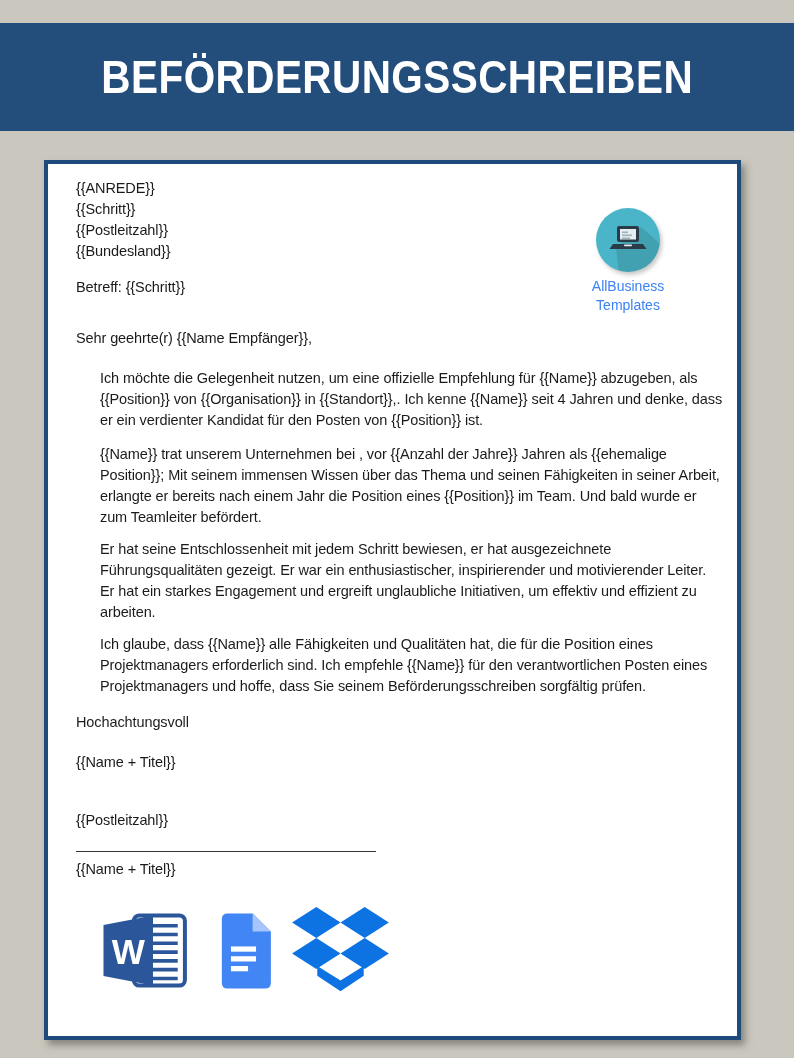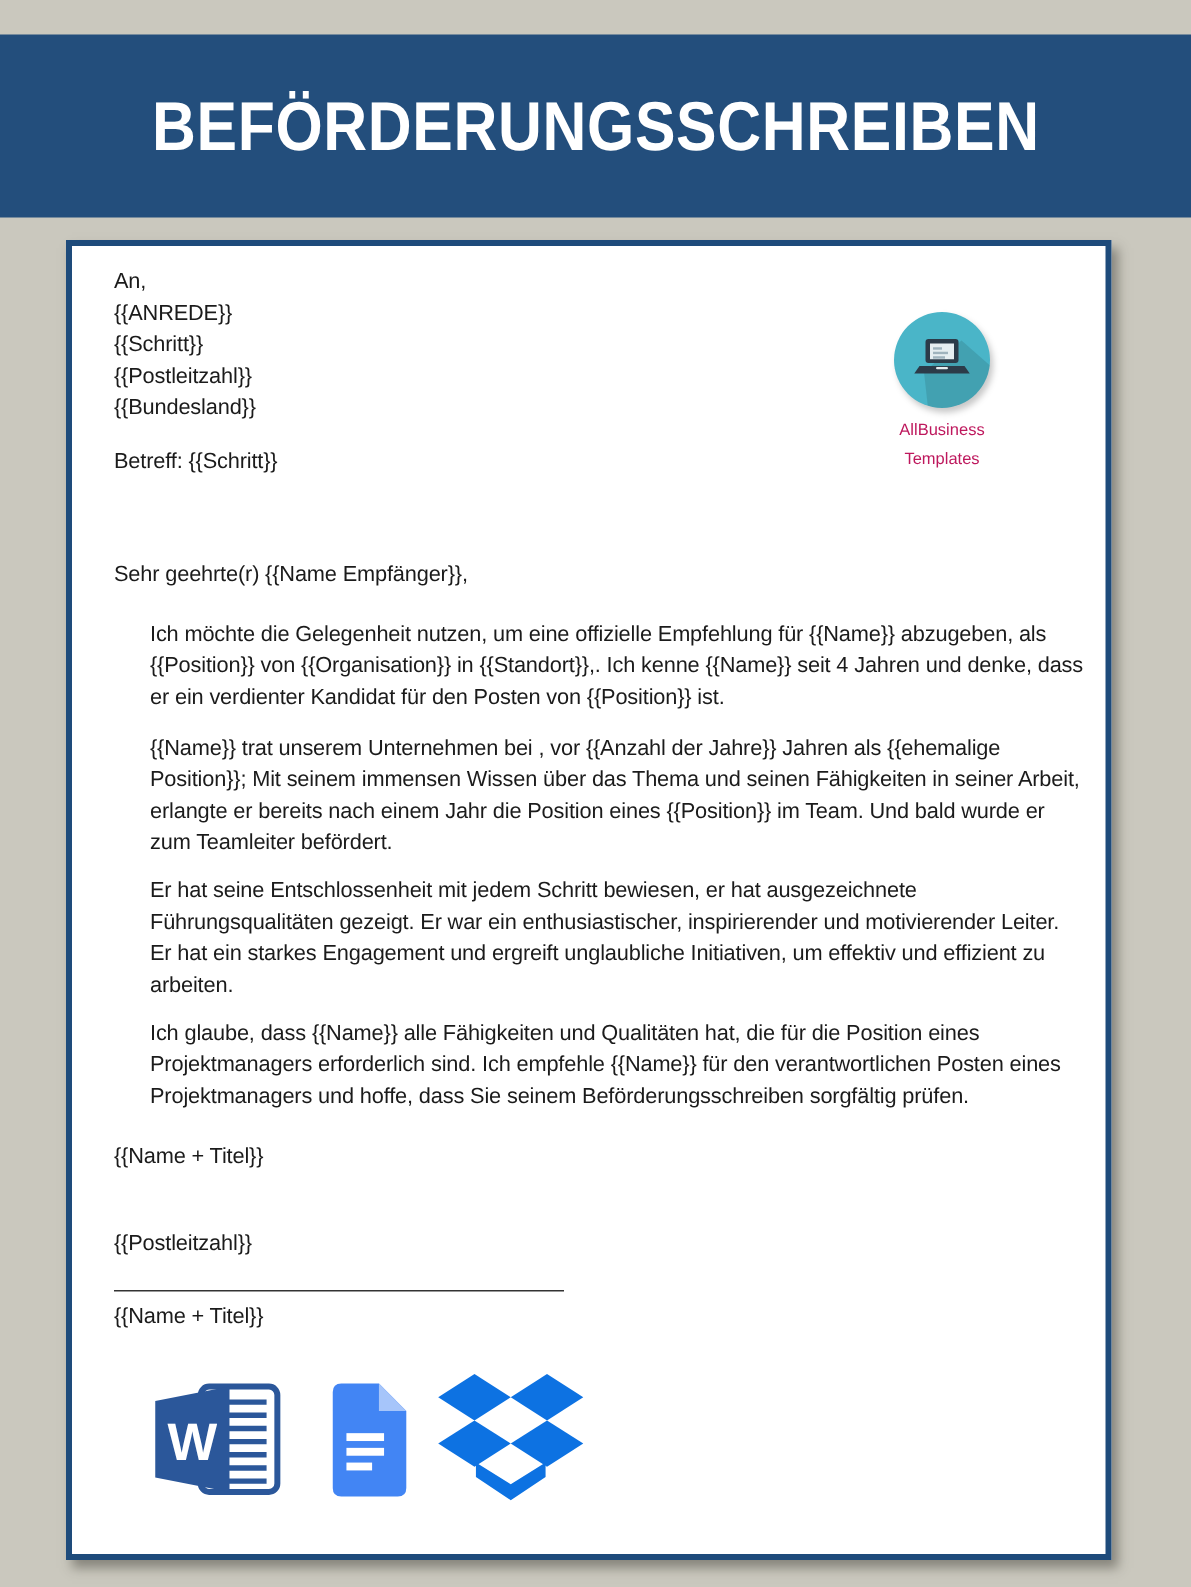--- a/index.html
+++ b/index.html
@@ -5,21 +5,21 @@
   * { margin:0; padding:0; box-sizing:border-box; }
   html,body { width:794px; height:1058px; }
   body {
     position:relative;
     background:#cac8be;
     font-family:"Liberation Sans", sans-serif;
     overflow:hidden;
   }
   
   .header-band {
-    position:absolute; left:0; top:23px; width:794px; height:122px;
+    position:absolute; left:0; top:23px; width:794px; height:108px;
     background:#234e7c;
     display:flex; align-items:center; justify-content:center;
   }
   .page-title {
     color:#ffffff; font-size:46px; font-weight:bold; white-space:nowrap;
     transform:scaleX(0.88); transform-origin:center;
     letter-spacing:0.5px;
   }
   
   .letter-page {
@@ -27,38 +27,38 @@
     background:#ffffff;
     border:4px solid #1e4b7b;
     box-shadow:4px 5px 7px rgba(70,68,60,0.5);
     padding:14px 14px 0 28px;
     overflow:hidden;
   }
   .letter-text { font-size:14.5px; line-height:21px; color:#1b1b1b; letter-spacing:-0.1px; }
   .body-copy { max-width:650px;margin-left:24px; }
   .bold { font-weight:normal; }
   .mt15 { margin-top:15px; }
-  .mt55 { margin-top:54px; }
+  .mt55 { margin-top:30px; }
   .mt19 { margin-top:19px; }
   .mt13 { margin-top:13px; }
   .mt11 { margin-top:11px; }
   .mt37 { margin-top:37px; }
   .mt21 { margin-top:20px; }
   .mt6  { margin-top:7px; }
   .mt28 { margin-top:26px; }
   .signature-line {
     width:300px; height:0; border-top:1.5px solid #333333;
   }
   
   .brand-logo {
     position:absolute; top:44px; right:44px; width:130px;
     text-align:center;
   }
   .brand-circle-svg { filter:drop-shadow(2px 3px 2px rgba(0,0,0,0.22)); }
-  .brand-name { font-size:11px; line-height:17px; color:#be185d; margin-top:2px; }
+  .brand-name { font-size:14px; line-height:17px; color:#3b82f6; margin-top:2px; }
   
   .icon-row {
     display:flex; align-items:center; margin-left:21px;
   }
   .icon-row .fmt { display:flex; align-items:center; justify-content:center; }
   .gap1 { margin-left:22px; }
   .gap2 { margin-left:20px; }
 </style>
 </head>
 <body>
@@ -84,39 +84,39 @@
       <rect x="26" y="26.5" width="10" height="1.6" fill="#9fb3bd"></rect>
       <rect x="26" y="29.5" width="8" height="1.6" fill="#9fb3bd"></rect>
       <path d="M17 36 L47 36 L50.5 41 L13.5 41 Z" fill="#2c3b49"></path>
       <rect x="28" y="36.6" width="8" height="1.6" rx="0.8" fill="#e6eef1"></rect>
     </svg>
     <div class="brand-name">AllBusiness</div>
     <div class="brand-name">Templates</div>
   </div>
 
   <div class="letter-text">
-    <div>An,</div>
     <div>{{ANREDE}}</div>
     <div>{{Schritt}}</div>
     <div>{{Postleitzahl}}</div>
     <div>{{Bundesland}}</div>
   </div>
 
   <div class="letter-text mt15">
     <span class="bold">Betreff:</span>
     <span>{{Schritt}}</span>
   </div>
 
   <div class="letter-text mt55">Sehr geehrte(r) {{Name Empfänger}},</div>
 
   <p class="letter-text body-copy mt19">Ich möchte die Gelegenheit nutzen, um eine offizielle Empfehlung für {{Name}} abzugeben, als {{Position}} von {{Organisation}} in {{Standort}},. Ich kenne {{Name}} seit 4 Jahren und denke, dass er ein verdienter Kandidat für den Posten von {{Position}} ist.</p>
   <p class="letter-text body-copy mt13">{{Name}} trat unserem Unternehmen bei , vor {{Anzahl der Jahre}} Jahren als {{ehemalige Position}}; Mit seinem immensen Wissen über das Thema und seinen Fähigkeiten in seiner Arbeit, erlangte er bereits nach einem Jahr die Position eines {{Position}} im Team.  Und bald wurde er zum Teamleiter befördert.</p>
   <p class="letter-text body-copy mt11">Er hat seine Entschlossenheit mit jedem Schritt bewiesen, er hat ausgezeichnete Führungsqualitäten gezeigt. Er war ein enthusiastischer, inspirierender und motivierender Leiter. Er hat ein starkes Engagement und ergreift unglaubliche Initiativen, um effektiv und effizient zu arbeiten.</p>
   <p class="letter-text body-copy mt11">Ich glaube, dass {{Name}} alle Fähigkeiten und Qualitäten hat, die für die Position eines Projektmanagers erforderlich sind. Ich empfehle {{Name}} für den verantwortlichen Posten eines Projektmanagers und hoffe, dass Sie seinem Beförderungsschreiben sorgfältig prüfen.</p>
 
+  <div class="letter-text mt15">Hochachtungsvoll</div>
 
   <div class="letter-text mt19">{{Name + Titel}}</div>
   <div class="letter-text mt37">{{Postleitzahl}}</div>
   <div class="signature-line mt21"></div>
   <div class="letter-text mt6">{{Name + Titel}}</div>
 
   <div class="icon-row mt28">
 
     <div class="fmt">
       <svg viewBox="0 0 120 104" width="96" height="83">

